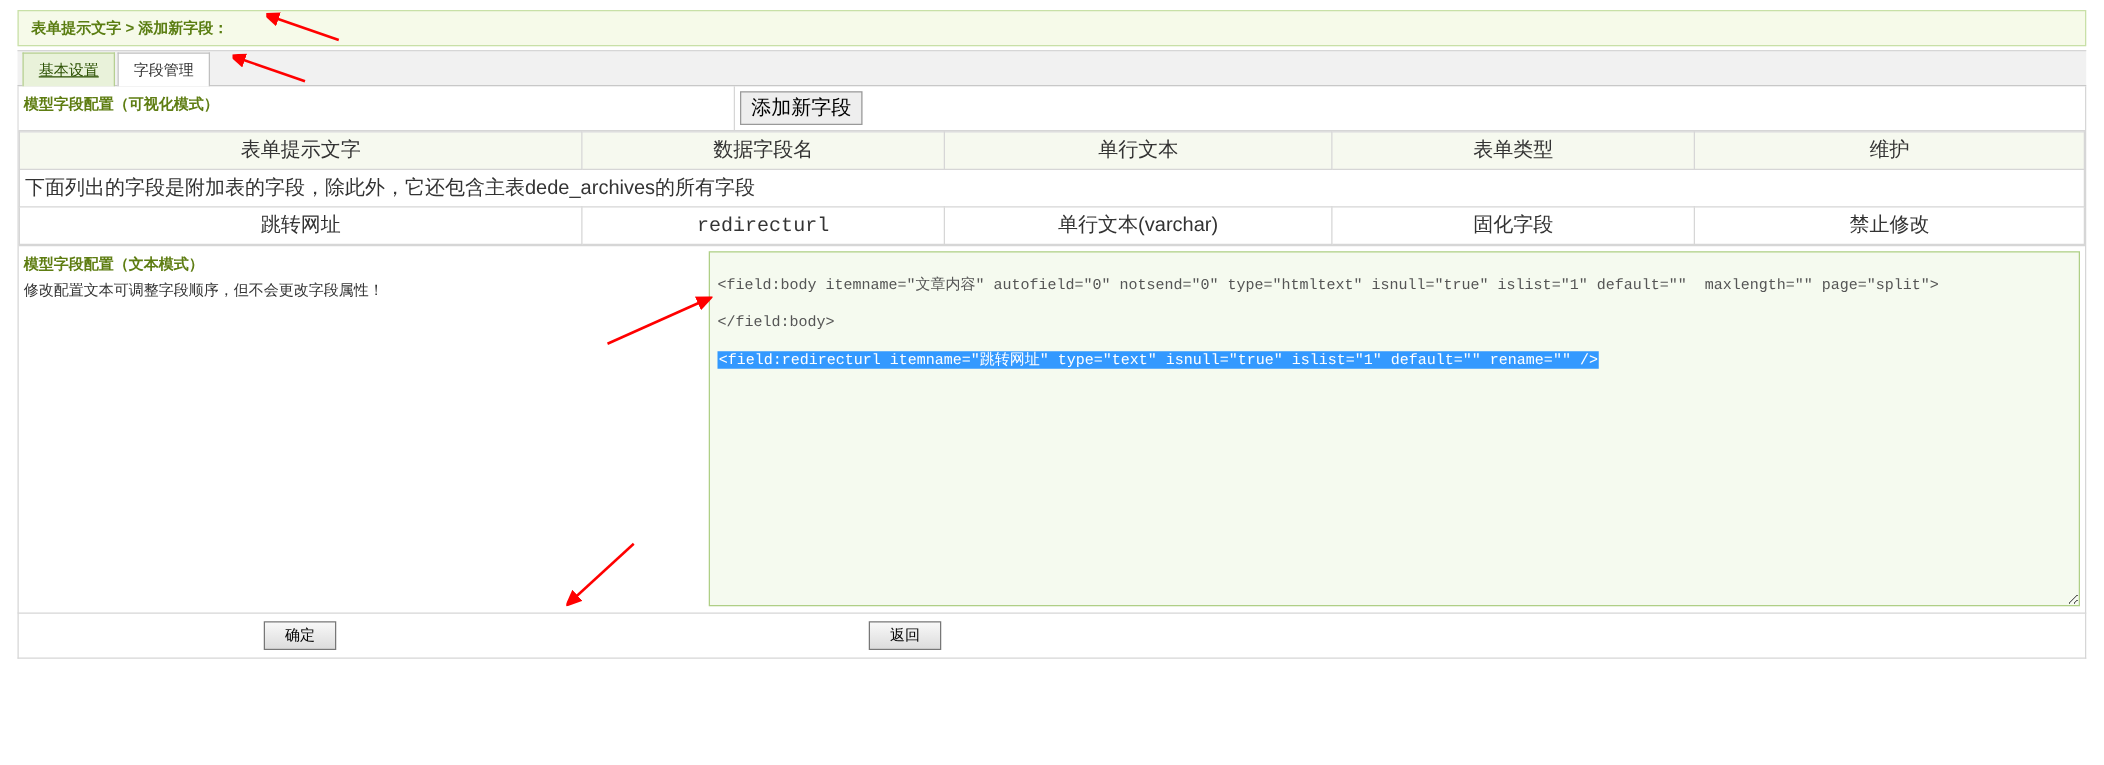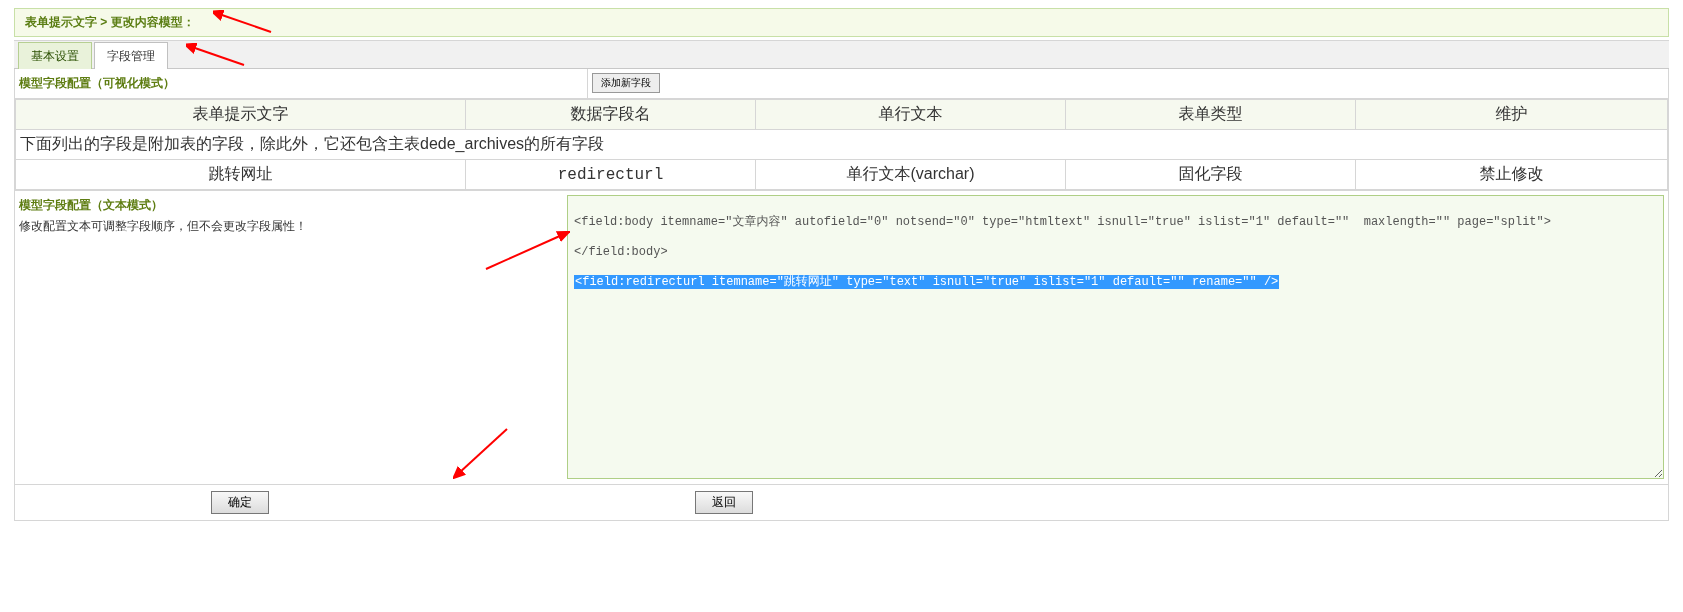--- a/index.html
+++ b/index.html
@@ -39,20 +39,21 @@
     border-bottom: none;
     background: #fff;
     cursor: pointer;
     color: #333;
     position: relative;
     top: 1px;
   }
   .tab.active {
     background: #e9f2da;
     border-color: #b6cf92;
+    text-decoration: underline;
     color: #2a4f00;
   }
   .content-border {
     border-left: 1px solid #d6d6d6;
     border-right: 1px solid #d6d6d6;
     border-bottom: 1px solid #d6d6d6;
   }
   .sect-head {
     display: flex;
     align-items: stretch;
@@ -66,21 +67,21 @@
     border-right: 1px solid #d6d6d6;
     background: #fff;
   }
   .sect-head-right {
     flex: 1;
     padding: 4px;
     background: #fff;
   }
   .btn {
     font-family: inherit;
-    font-size: 10px;
+    font-size: 16px;
     padding: 2px 8px;
     background: #eee;
     border: 1px solid #999;
     cursor: pointer;
   }
   table.fields {
     width: 100%;
     border-collapse: collapse;
   }
   table.fields th, table.fields td {
@@ -177,21 +178,21 @@
     pointer-events: none;
   }
   .arrow svg { display: block; }
 </style>
 </head>
 <body>
 
 <div class="wrap">
 
   <div class="breadcrumb">
-    <span>表单提示文字</span><span> &gt; </span><span>更改内容模型：</span>
+    <span>表单提示文字</span><span> &gt; </span><span>添加新字段：</span>
     
     <div class="arrow" style="left:198px; top:1px;">
       <svg width="60" height="24">
           <defs>
             <marker id="ah1" markerWidth="8" markerHeight="8" refX="2" refY="3" orient="auto">
               <path d="M0,0 L0,6 L7,3 z" fill="#ff0000"></path>
             </marker>
           </defs>
           <line x1="58" y1="22" x2="6" y2="4" stroke="#ff0000" stroke-width="2" marker-end="url(#ah1)"></line>
         </svg>

